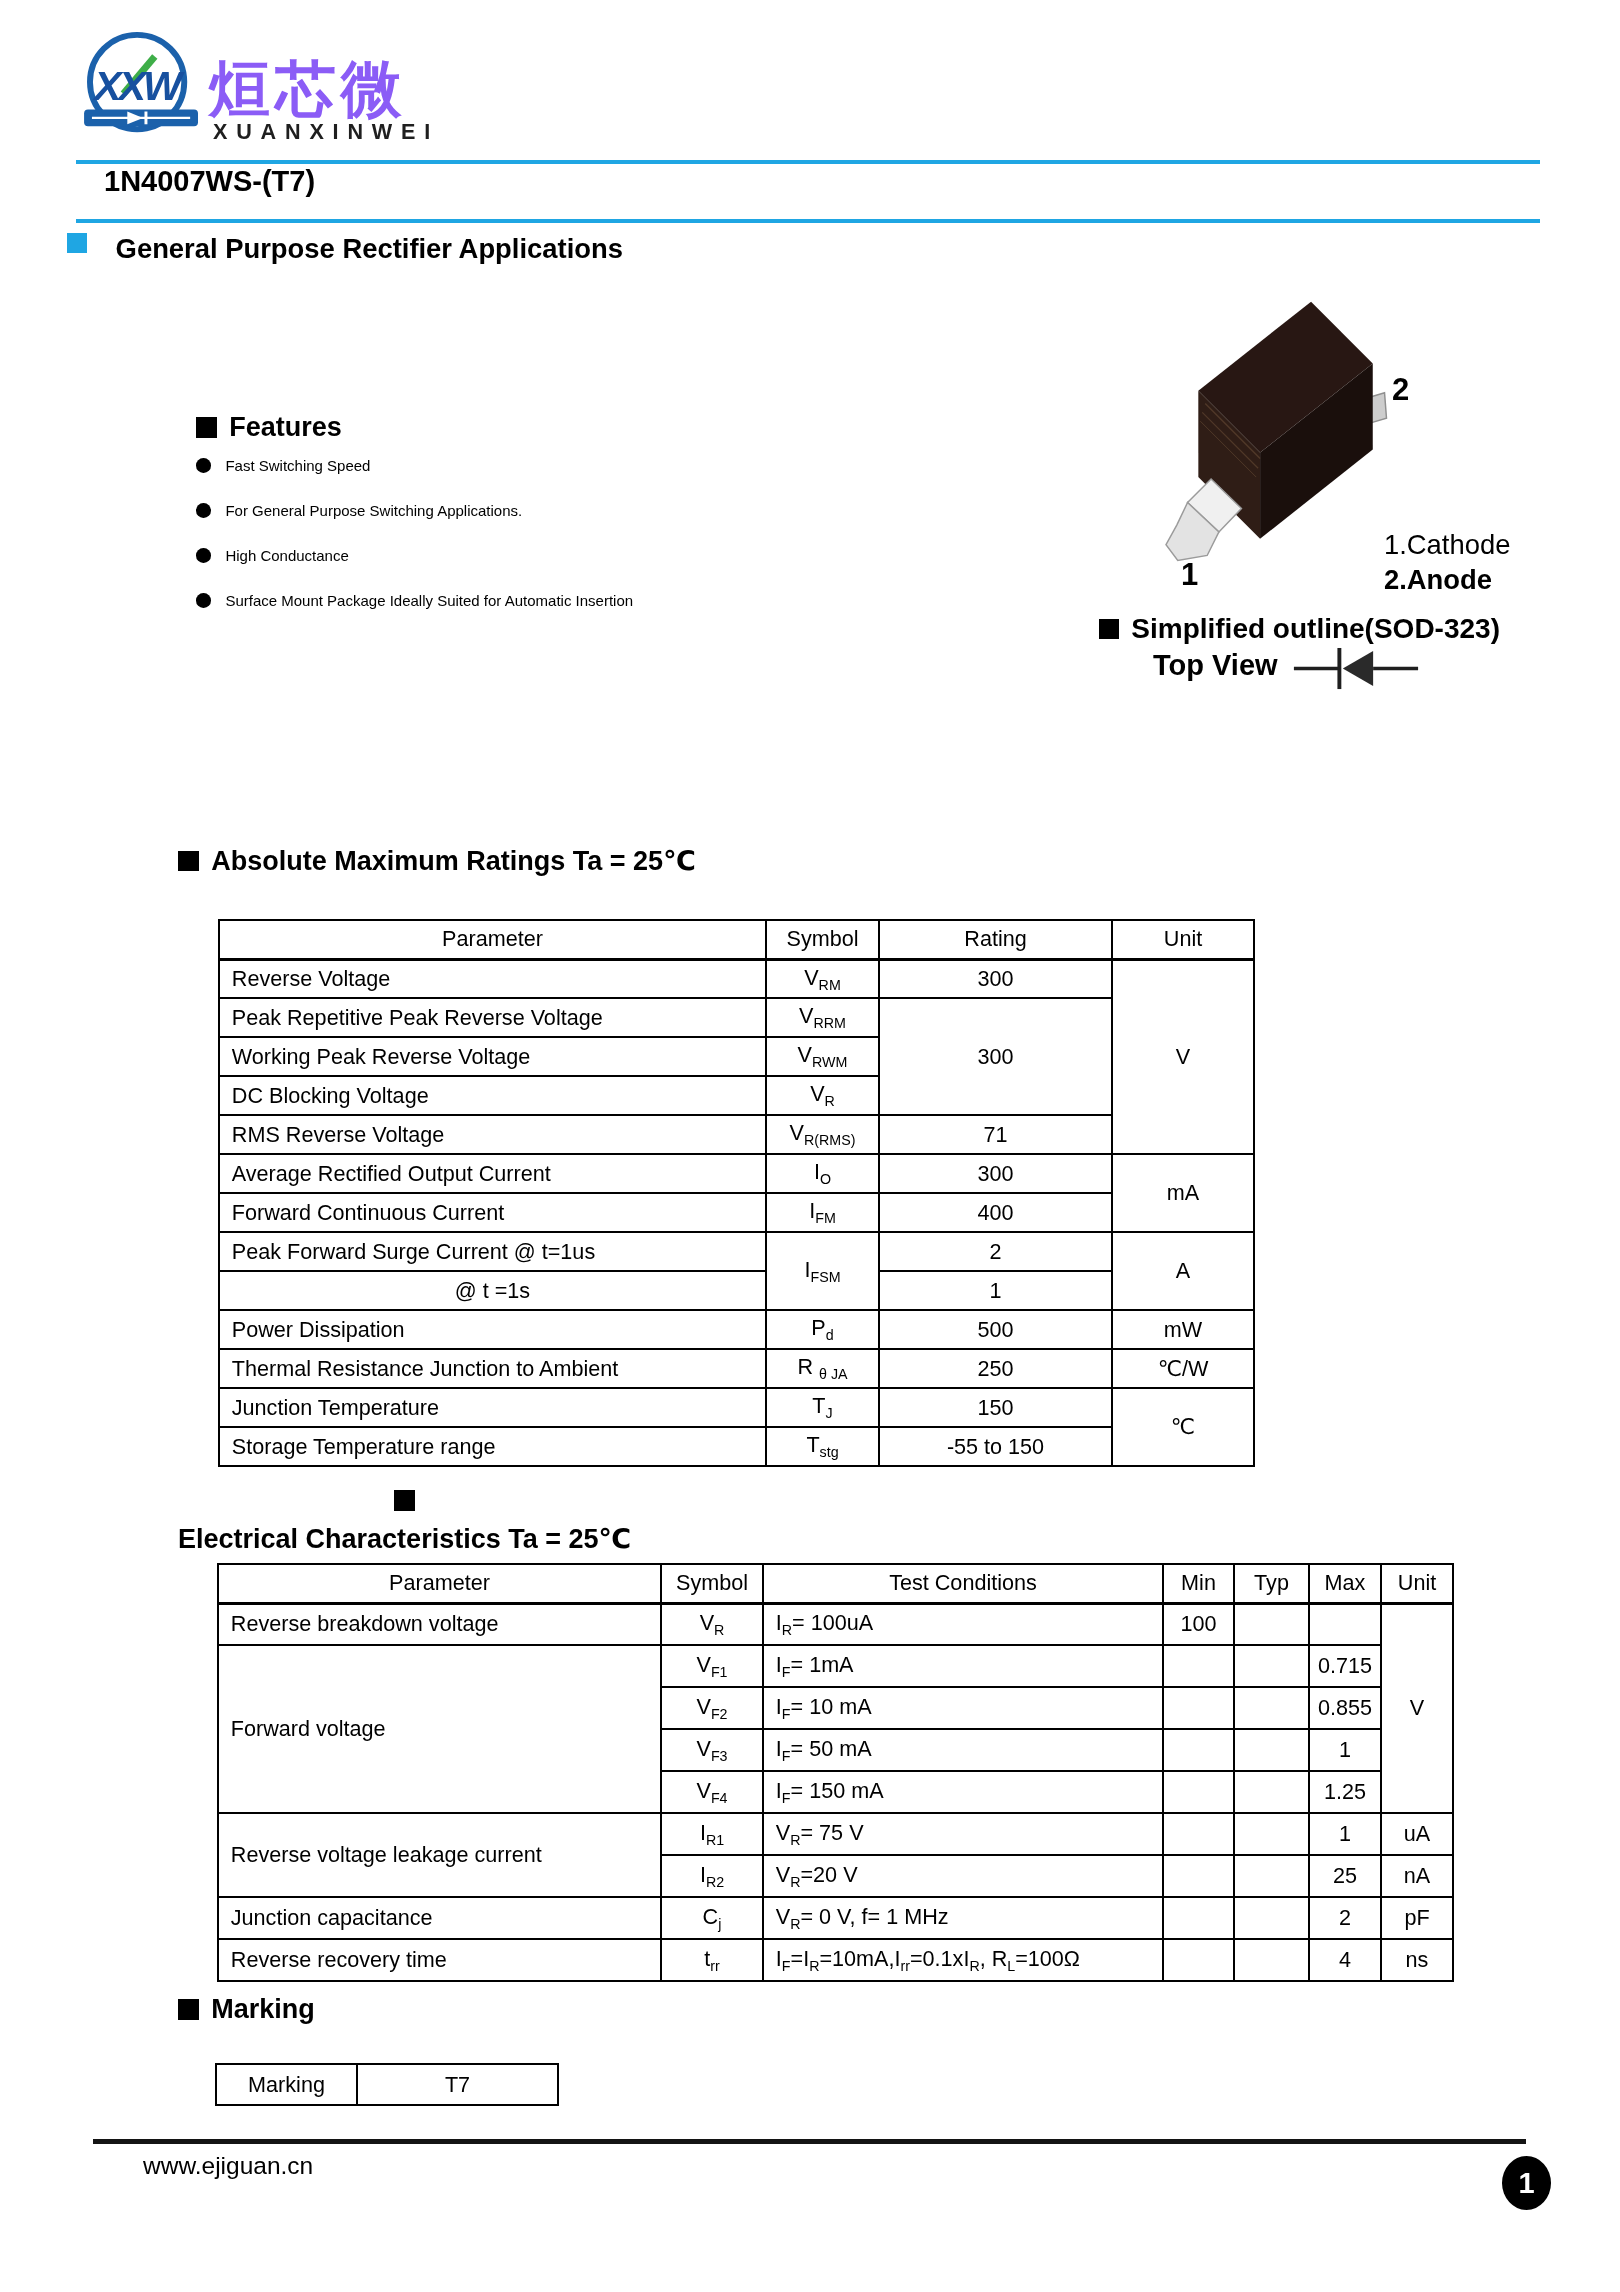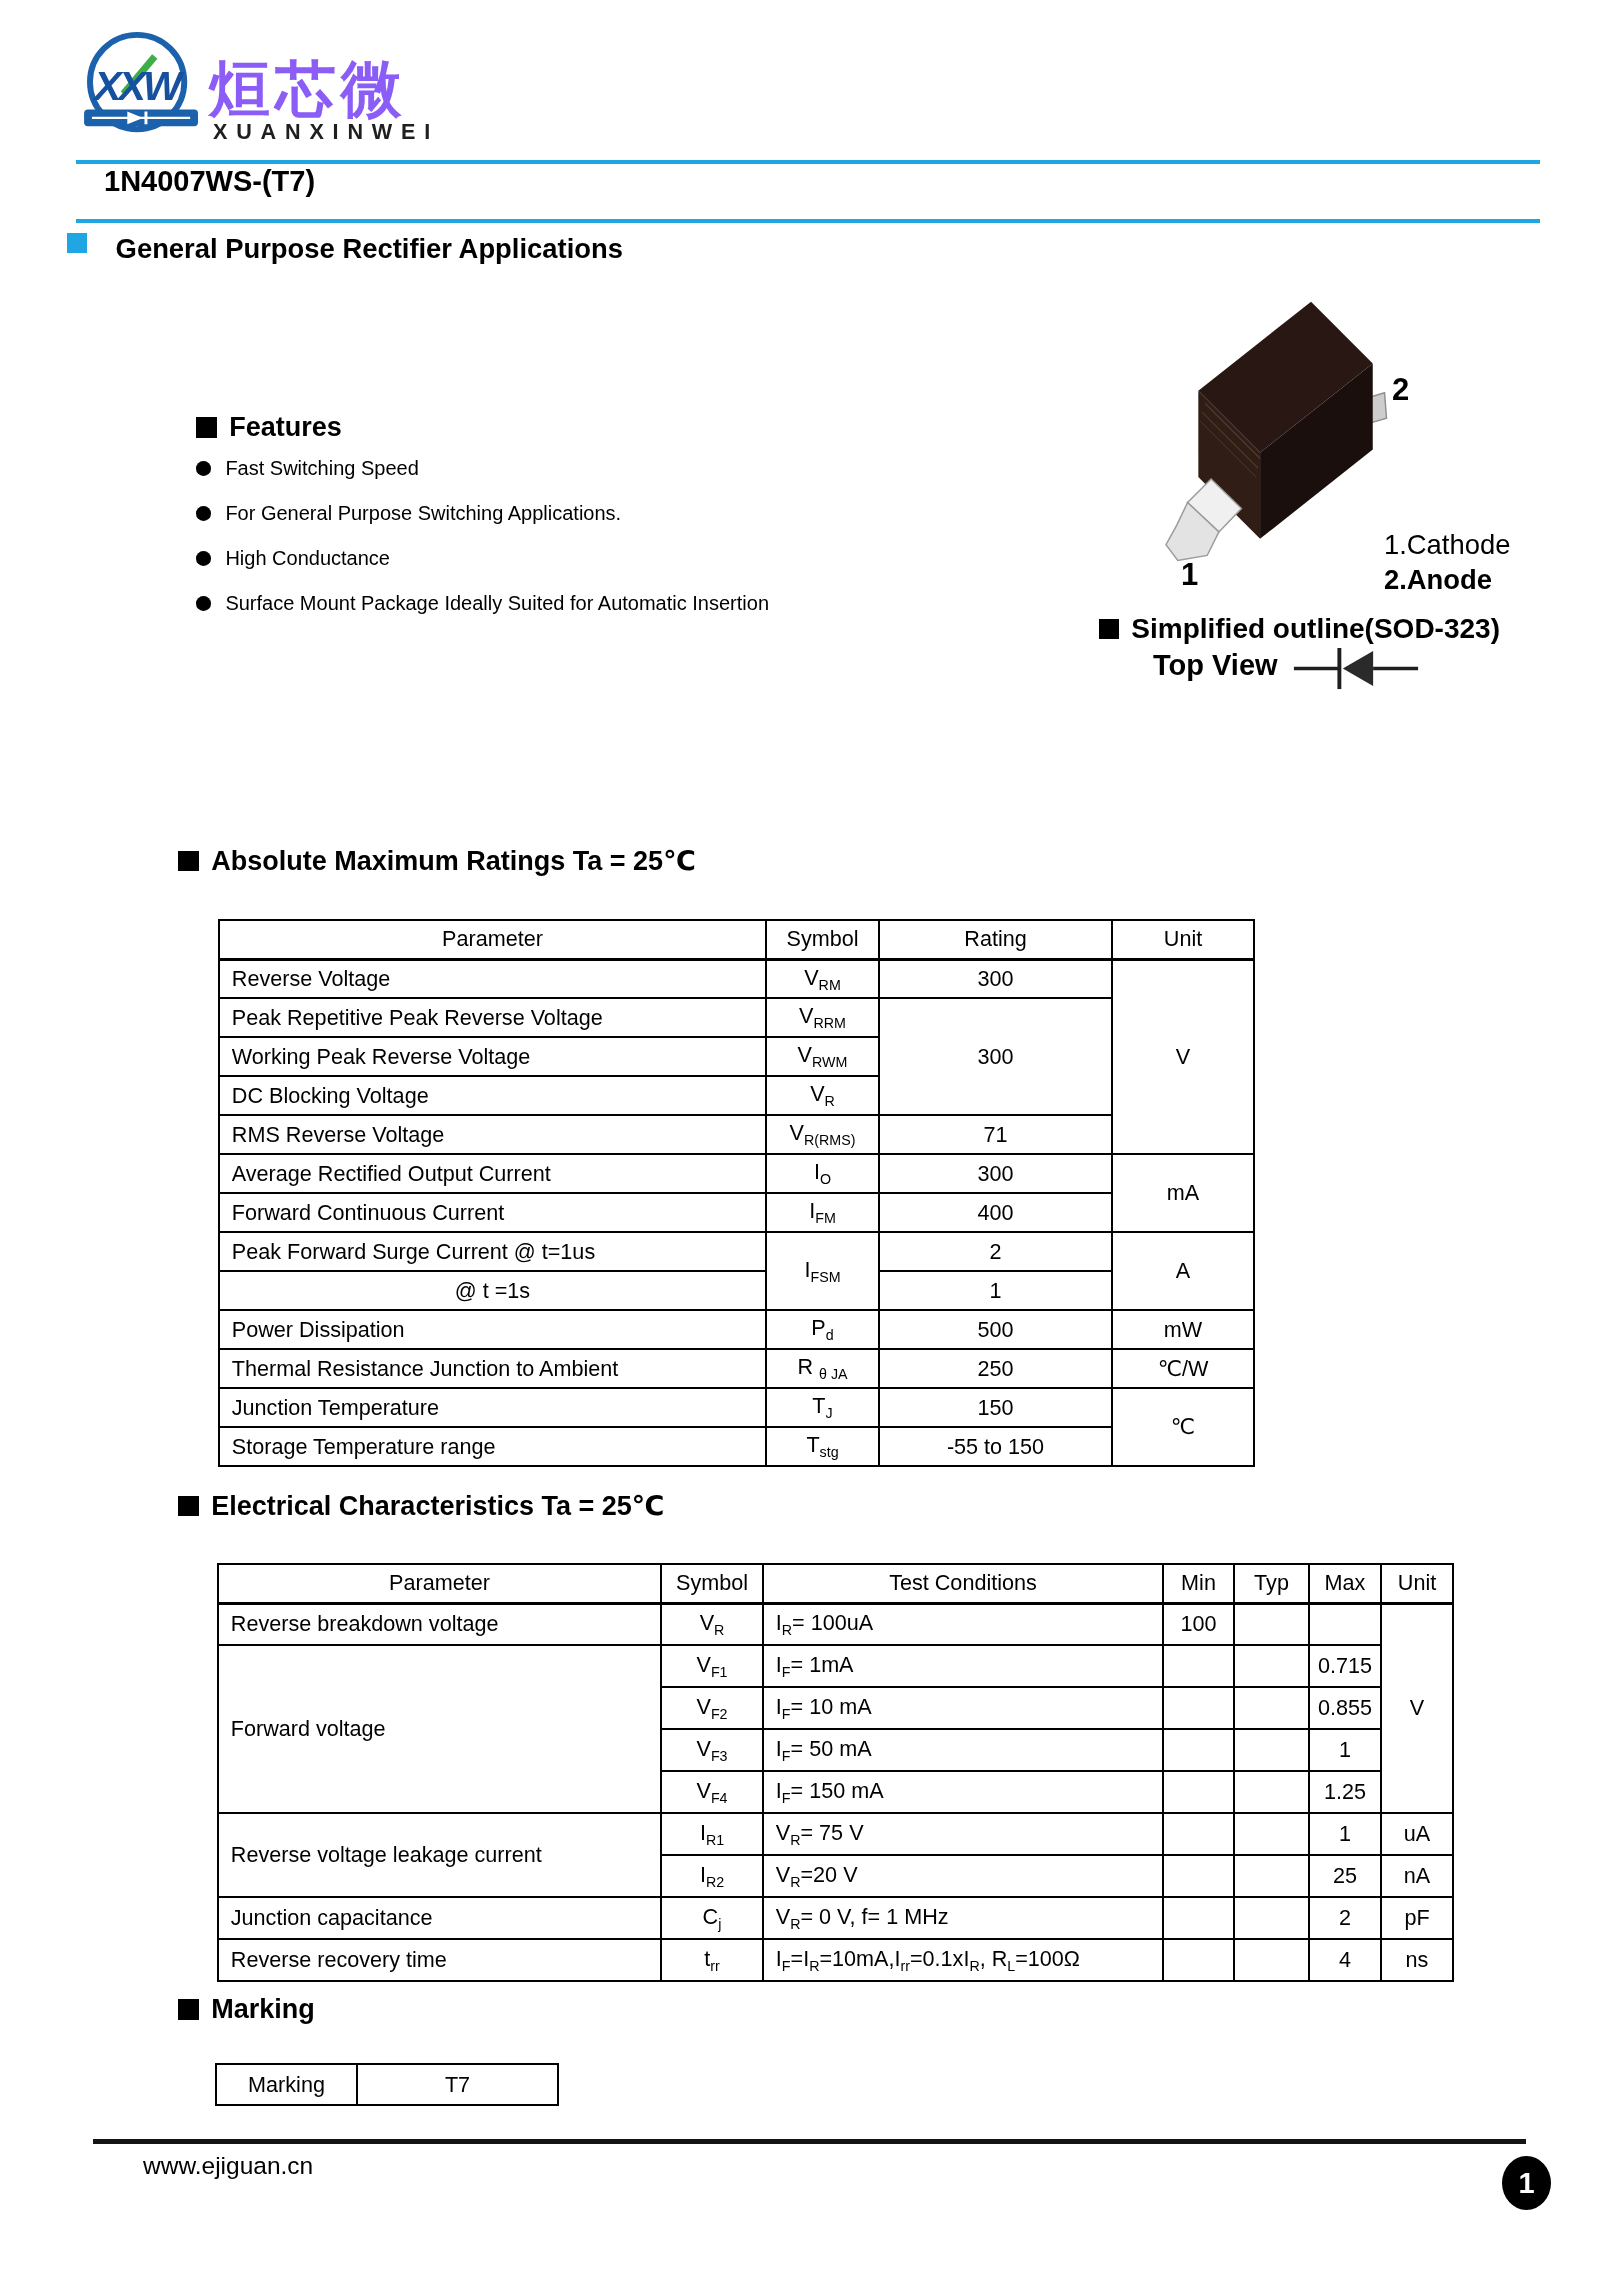--- a/index.html
+++ b/index.html
@@ -17,21 +17,21 @@
   .rule-bottom { top:219px; }
   .part-title { position:absolute; left:104px; top:165px; font-size:29px; font-weight:bold; }
   .app-head { position:absolute; left:67px; top:233px; display:flex; gap:29px; font-size:27.4px; font-weight:bold; }
   .bluesq { width:19.6px; height:19.6px; background:#1FA6E3; flex:none; }
 
   
   .sec-head { position:absolute; display:flex; align-items:center; gap:12.7px; font-size:27px; font-weight:bold; }
   .sec-head .sq { width:20.6px; height:20.6px; background:#000; flex:none; }
 
   
-  .feat-item { position:absolute; left:196px; display:flex; align-items:center; gap:14.7px; font-size:20px; }
+  .feat-item { position:absolute; left:196px; display:flex; align-items:center; gap:14.7px; font-size:15px; }
   .dot { width:14.7px; height:14.7px; border-radius:50%; background:#000; flex:none; }
 
   
   .pin-label { position:absolute; font-size:31px; font-weight:bold; }
   .legend-line { position:absolute; left:1384px; font-size:27.4px; }
   .topview-label { position:absolute; left:1153px; top:649px; font-size:29px; font-weight:bold; }
 
   
   .dtable { position:absolute; border-collapse:collapse; table-layout:fixed; background:#fff;margin-top:32px; }
   .dtable td { border:2.9px solid #000; font-size:21.6px; text-align:center; vertical-align:middle; padding:0 5.9px; }
@@ -215,21 +215,21 @@
     <td rowspan="2">℃</td>
   </tr>
   <tr>
     <td class="l">Storage Temperature range</td>
     <td>T<sub>stg</sub></td>
     <td>-55 to 150</td>
   </tr>
 </tbody>
   </table>
 
-<div class="sec-head" style="left:178px; top:1490px;">
+<div class="sec-head" style="left:178px; top:1490px;flex-direction:column;">
   <span class="sq"></span>
   <span>Electrical Characteristics Ta = 25℃</span>
 </div>
 
 <table class="dtable ec">
   <colgroup>
       <col style="width:443px">
       <col style="width:102px">
       <col style="width:400px">
       <col style="width:71px">

